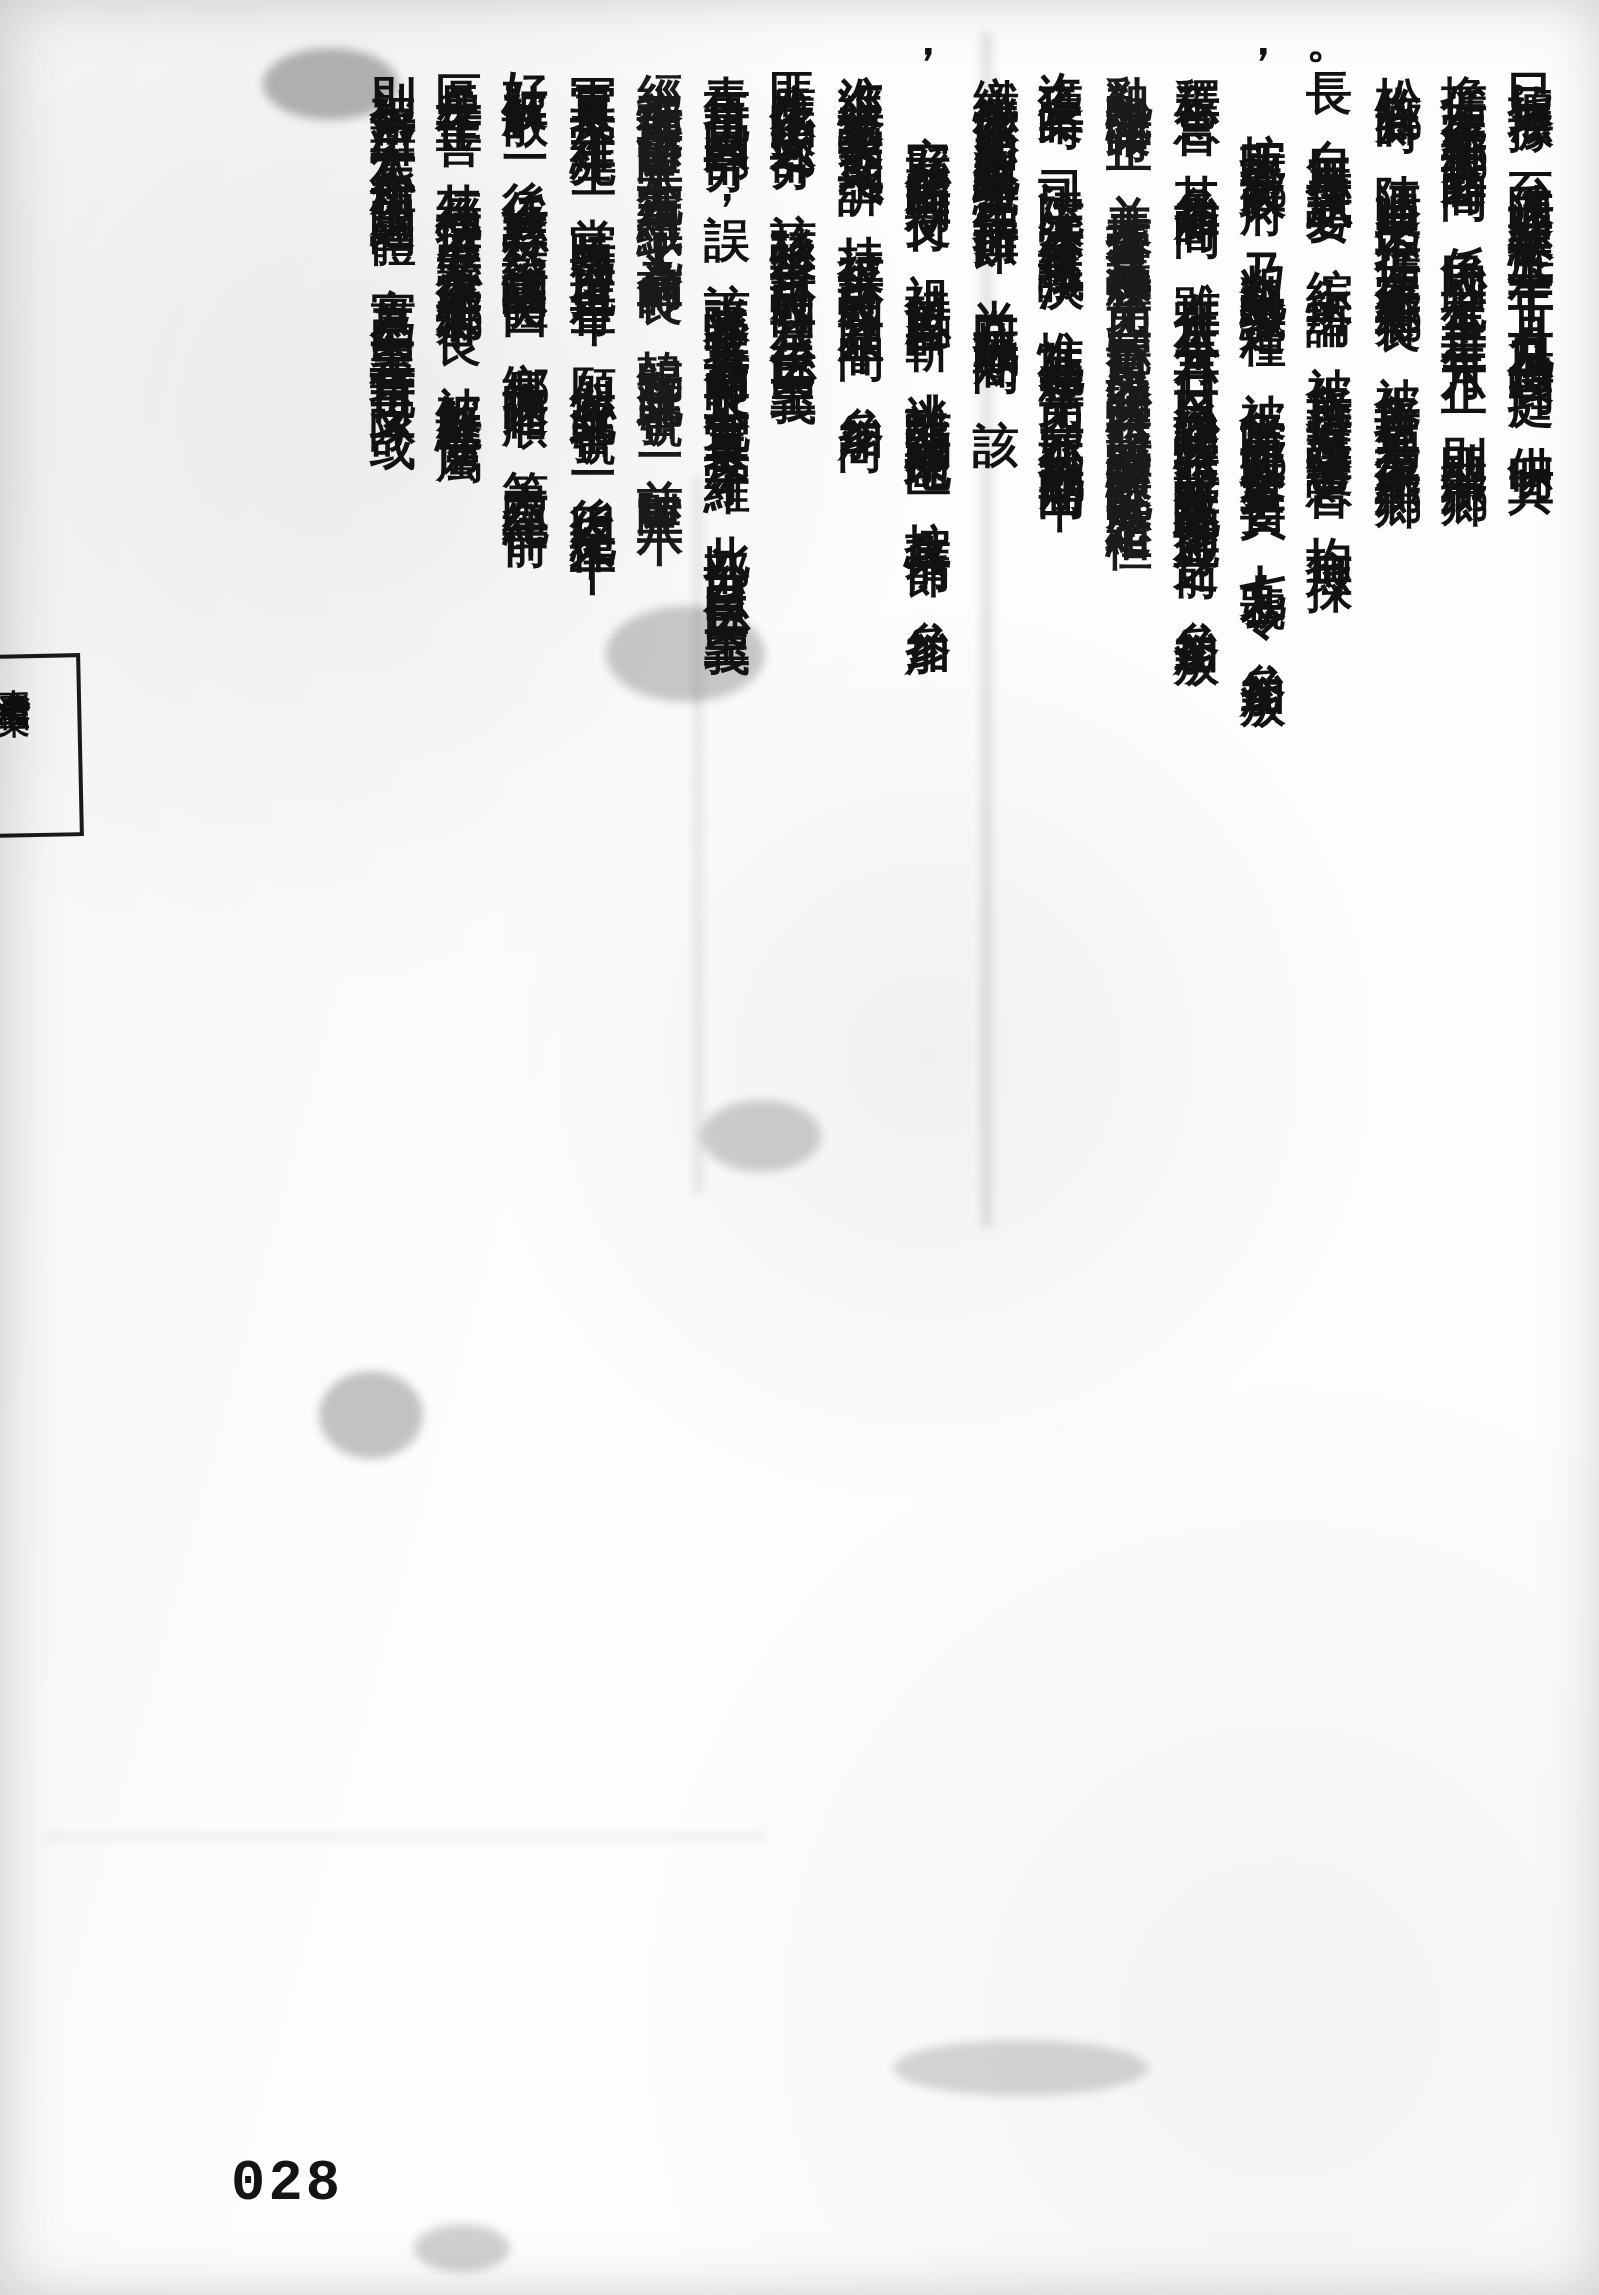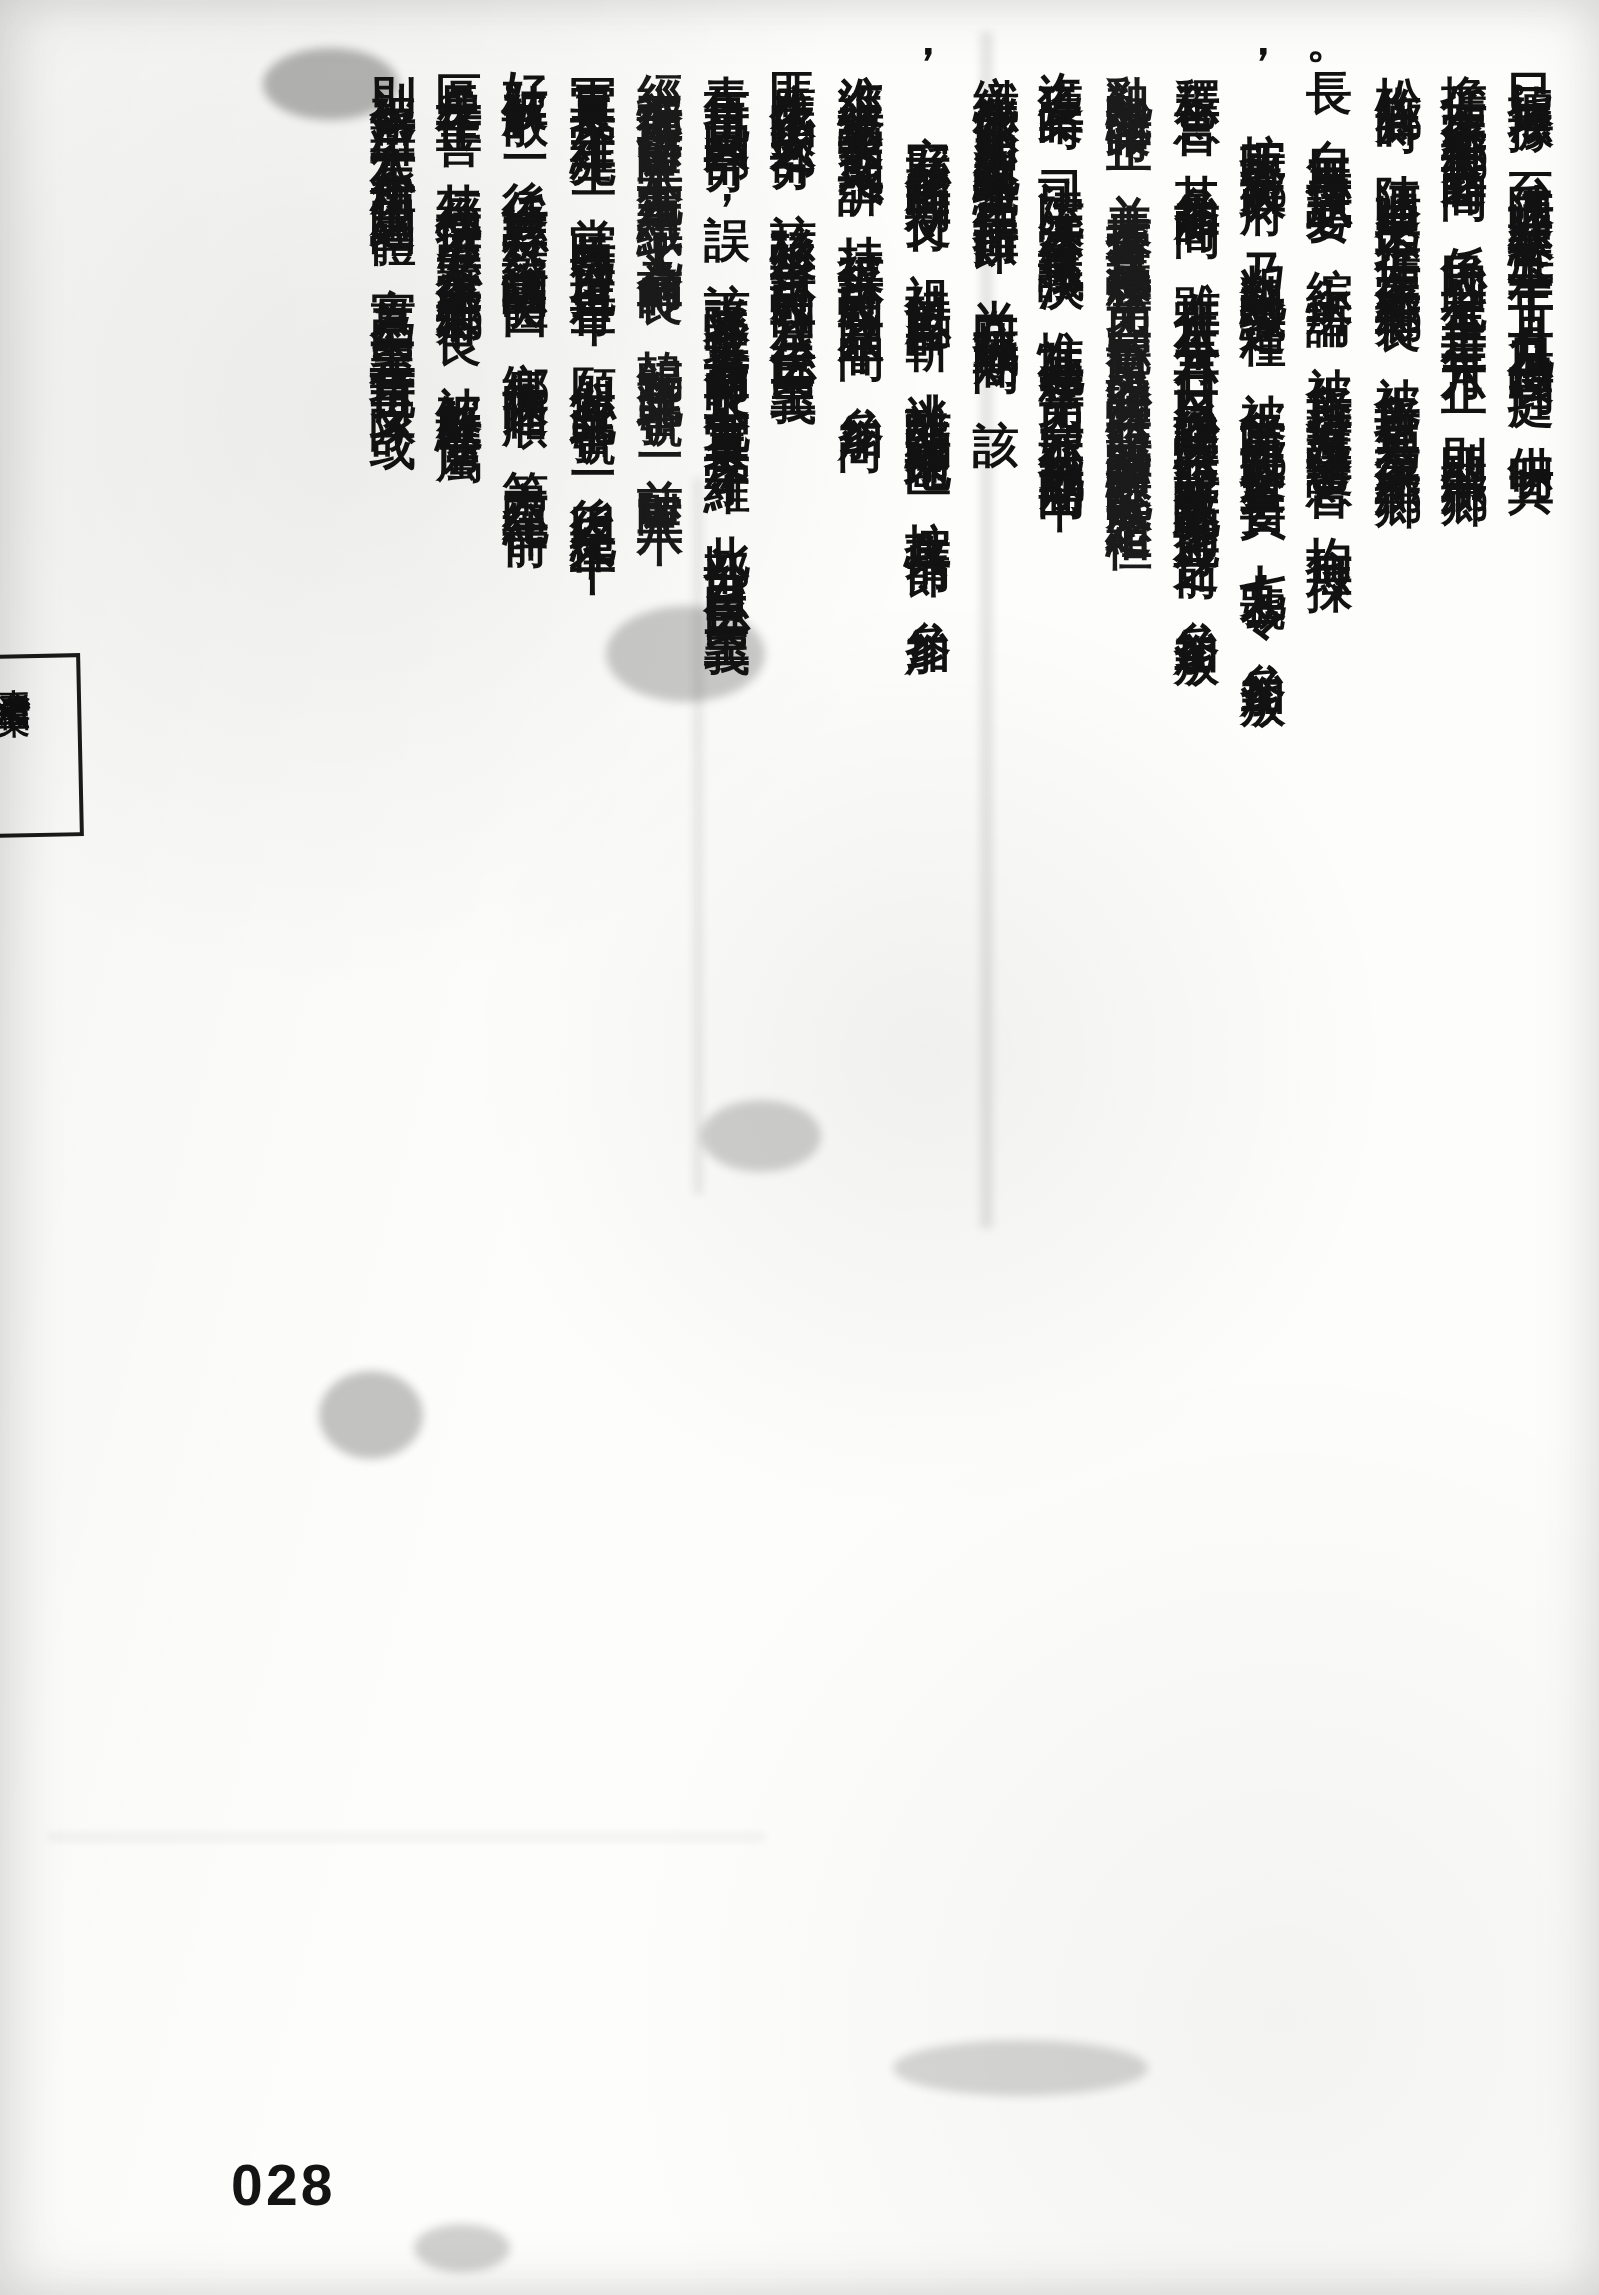--- a/index.html
+++ b/index.html
@@ -94,21 +94,21 @@
     height: 100%;
     box-sizing: border-box;
     white-space: nowrap;
   }
 
   
   #page-number {
     position: absolute;
     left: 231px;
     top: 2152px;
-    font-family: Liberation Sans, sans-serif;
+    font-family: Liberation Mono, monospace;
     font-size: 57px;
     font-weight: 700;
     letter-spacing: 3.2px;
     color: #141414;
   }
 
   
   .smudge {
     position: absolute;
     pointer-events: none;

